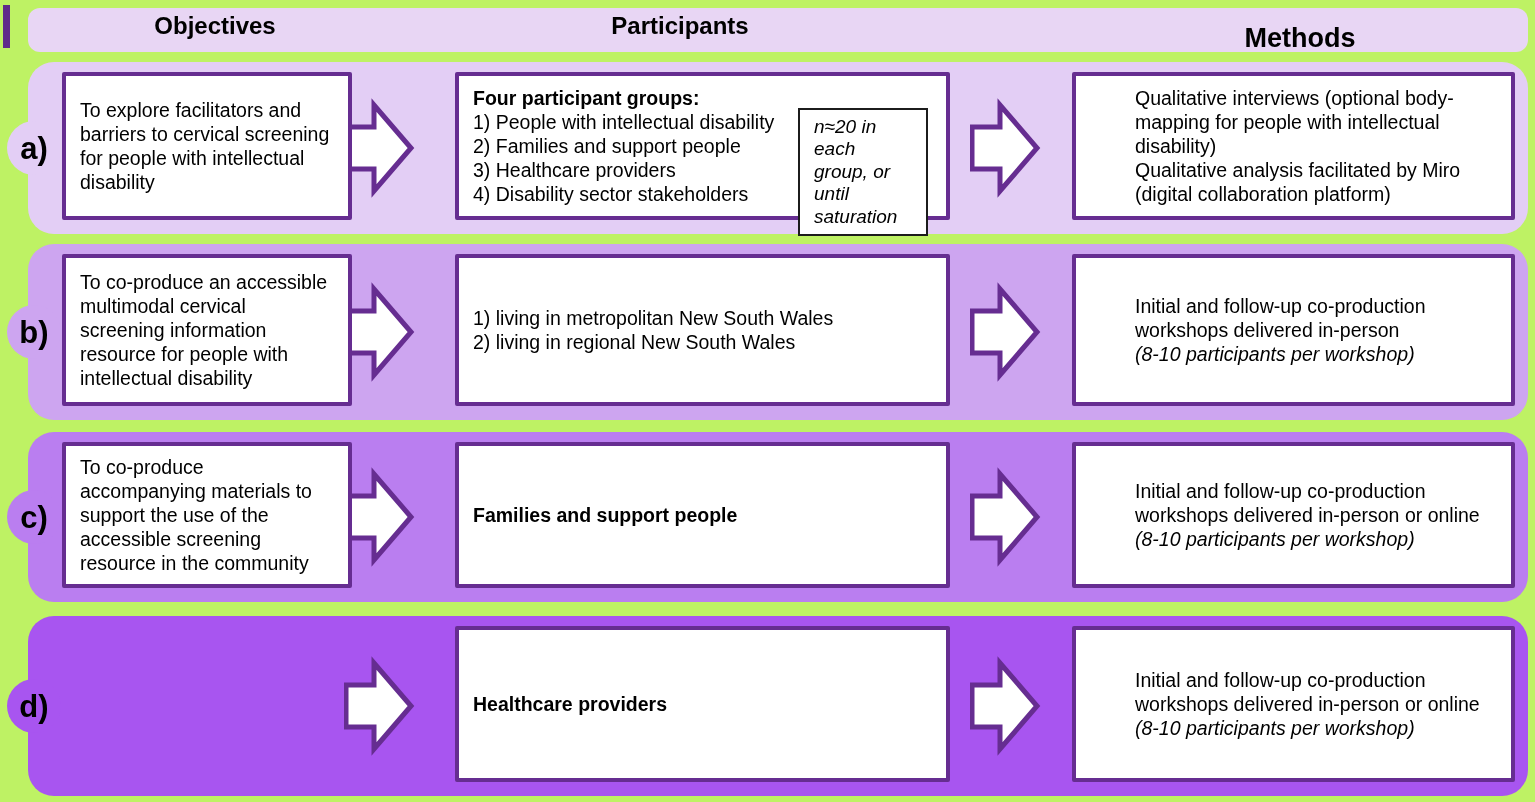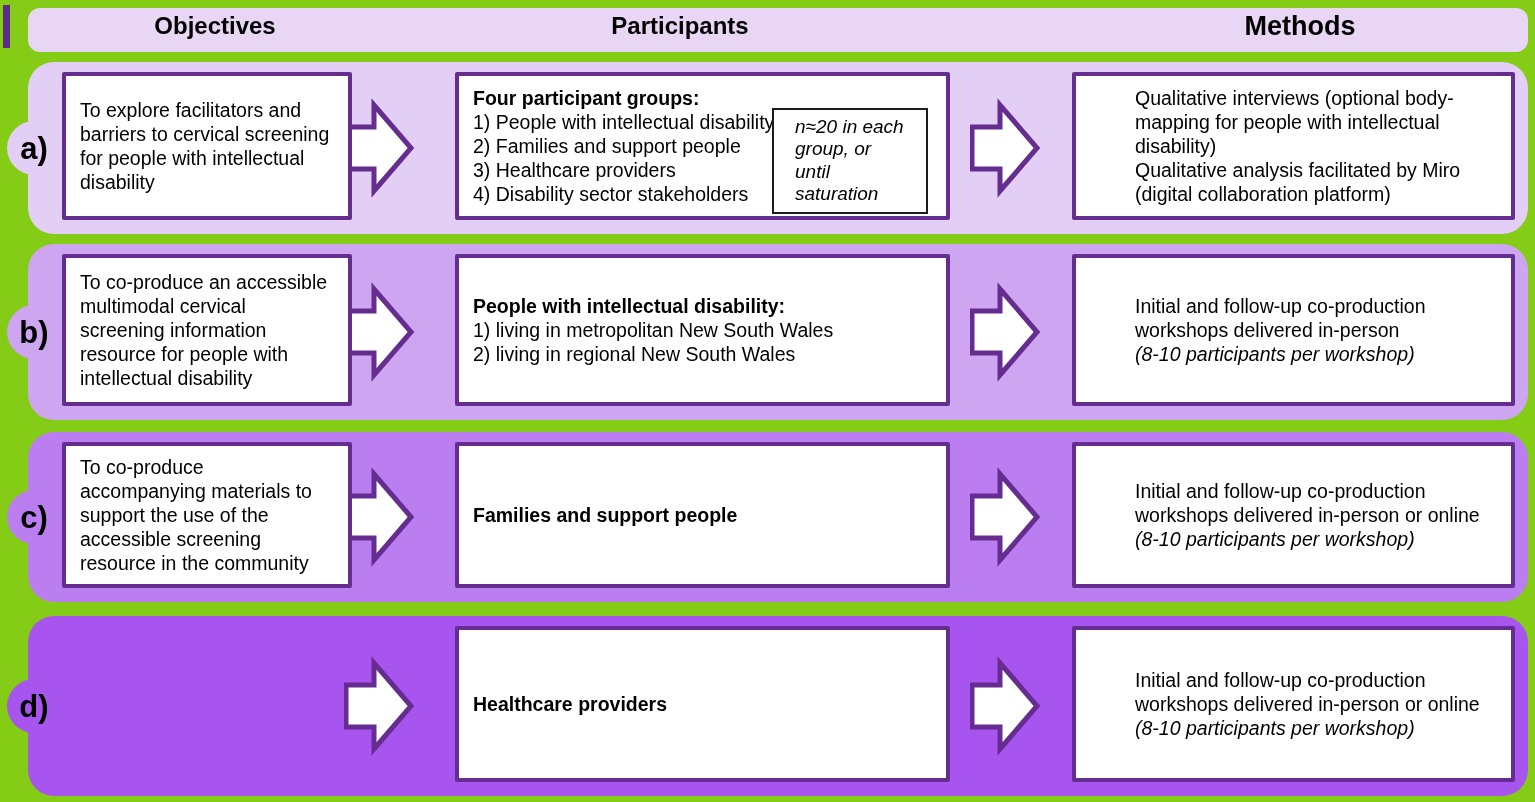--- a/index.html
+++ b/index.html
@@ -2,37 +2,37 @@
 <html><head>
 <meta charset="utf-8">
 <style>
   html,body{margin:0;padding:0;background:#ffffff;}
   #figure{
     position:relative;
     width:1535px;height:802px;
     font-family:"Liberation Sans","DejaVu Sans",sans-serif;
     color:#000;
     overflow:hidden;
-    background:#84cc16;
+    background:#bef264;
   }
   .corner-mark{
     position:absolute;left:3px;top:5px;width:7px;height:43px;
     background:#5f2b8a;
   }
   .header-band{
     position:absolute;left:28px;top:8px;width:1500px;height:44px;
     background:#e8d6f4;border-radius:12px;
   }
   .header-label{
     position:absolute;top:13px;text-align:center;
     font-weight:bold;font-size:24px;line-height:1.1;
   }
   .hl-objectives{left:90px;width:250px;}
   .hl-participants{left:540px;width:280px;}
-  .hl-methods{left:1160px;width:280px;font-size:27px;top:12px;}
+  .hl-methods{left:1160px;width:280px;font-size:27px;top:24px;}
 
   .band{
     position:absolute;left:28px;width:1500px;border-radius:26px;
   }
   .band-a{top:62px;height:172px;background:#e3cef5;}
   .band-b{top:244px;height:176px;background:#cda5f0;}
   .band-c{top:432px;height:170px;background:#ba7ef0;}
   .band-d{top:616px;height:180px;background:#a855f0;}
 
   .bump{
@@ -60,23 +60,23 @@
   .box-inner{padding:6px 14px;font-size:19.5px;line-height:1.24;}
 
   .arrow{position:absolute;top:50%;transform:translateY(-50%);z-index:1;}
   .arrow-1{left:316px;}
   .arrow-2{left:942px;}
 
   .bold{font-weight:bold;}
   .italic{font-style:italic;}
 
   .n-note-box{
-    position:absolute;right:18px;top:32px;width:156px;
+    position:absolute;right:18px;top:32px;width:130px;
     border:2px solid #1c1c1c;background:#fff;
-    padding:6px 21px;box-sizing:border-box;
+    padding:6px 14px;box-sizing:border-box;
     font-size:19px;font-style:italic;line-height:1.18;
     z-index:3;
   }
   .part-list div{white-space:nowrap;}
   .meth-line{margin:0;}
 </style>
 </head>
 <body>
 
 <div id="figure">
@@ -132,21 +132,20 @@
     <div class="wbox obj-box">
       <div class="box-inner">To co-produce an accessible multimodal cervical screening information resource for people with intellectual disability</div>
     </div>
 
     <svg class="arrow arrow-1" width="72" height="100" viewBox="0 0 72 100">
       <polygon points="2,29 30,29 30,7 67,50 30,93 30,71 2,71" fill="#ffffff" stroke="#662d91" stroke-width="5"></polygon>
     </svg>
 
     <div class="wbox part-box">
       <div class="box-inner part-list">
-        <div class="bold">People with intellectual disability:</div>
         <div>1) living in metropolitan New South Wales</div>
         <div>2) living in regional New South Wales</div>
       </div>
     </div>
 
     <svg class="arrow arrow-2" width="72" height="100" viewBox="0 0 72 100">
       <polygon points="2,29 30,29 30,7 67,50 30,93 30,71 2,71" fill="#ffffff" stroke="#662d91" stroke-width="5"></polygon>
     </svg>
 
     <div class="wbox meth-box">

